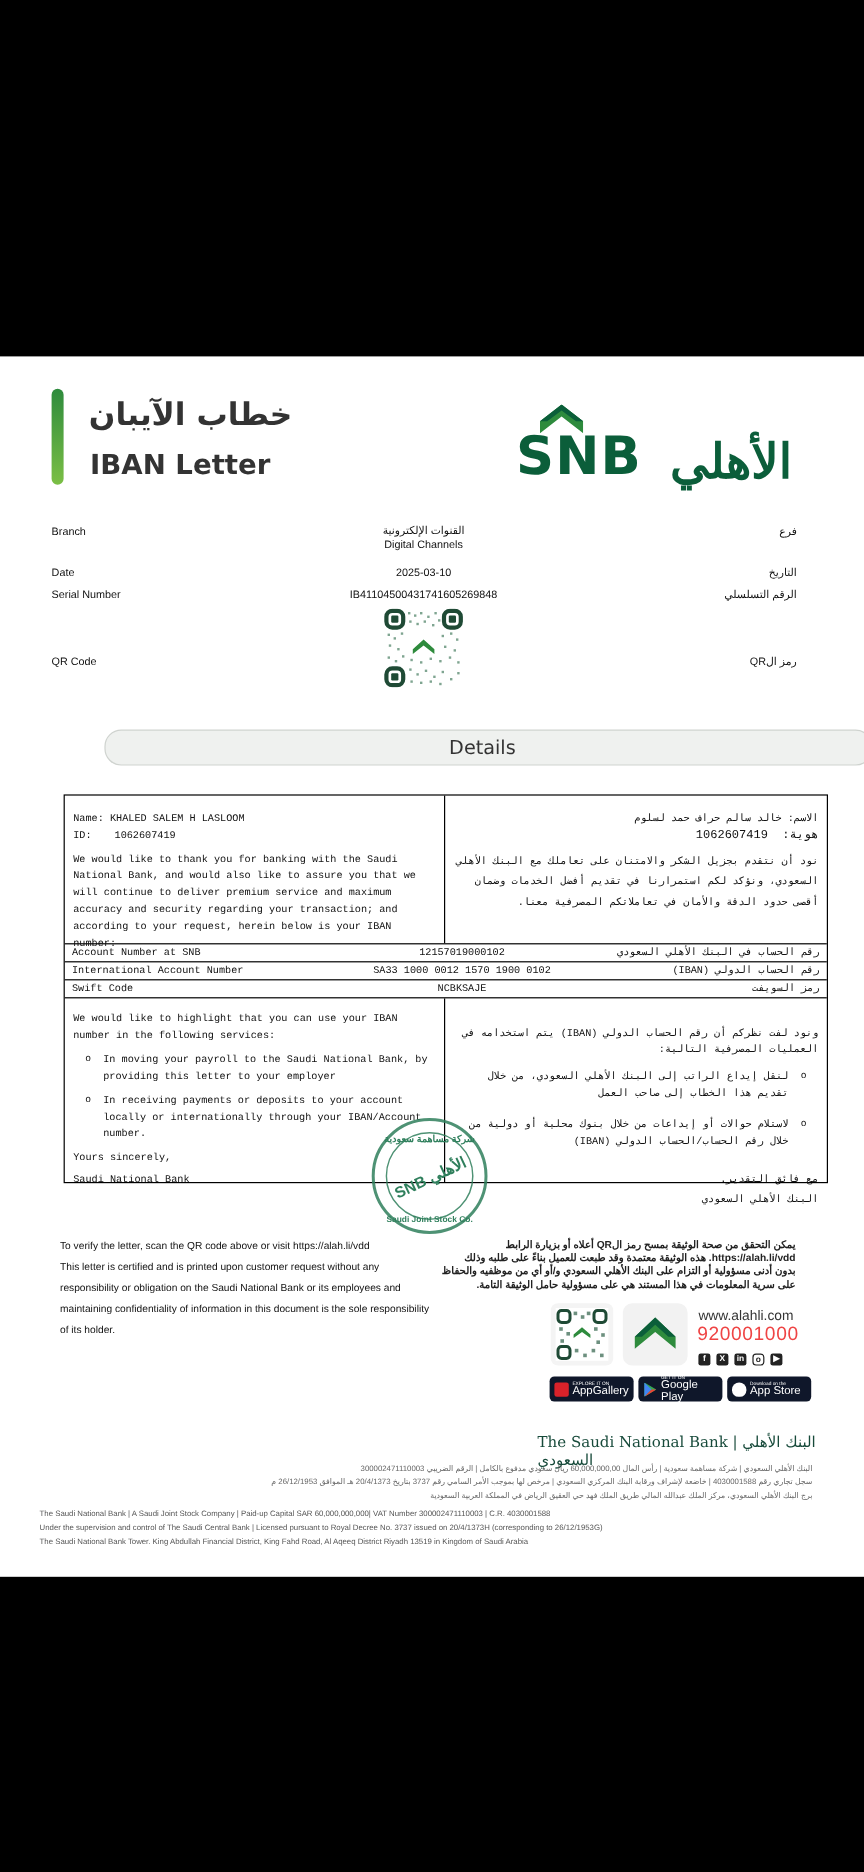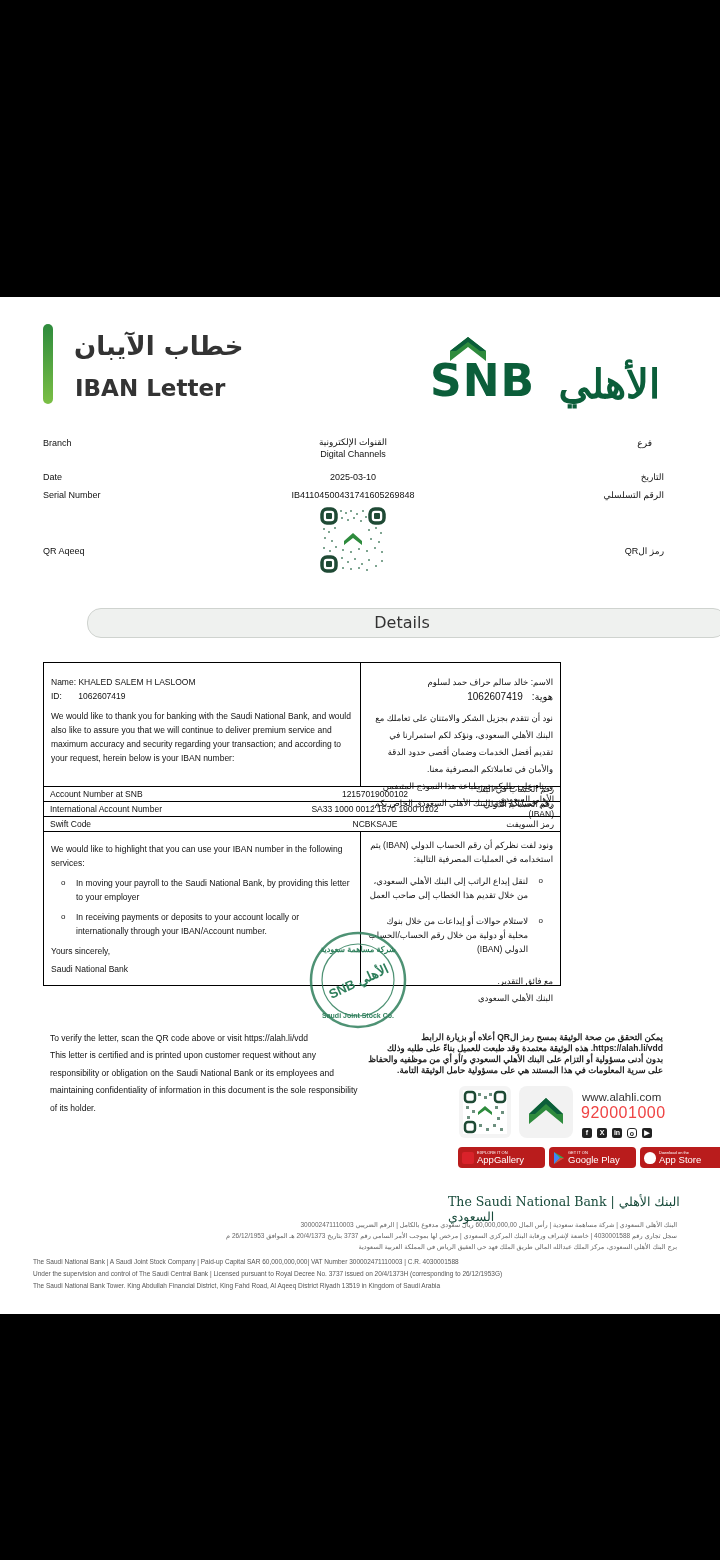--- a/index.html
+++ b/index.html
@@ -24,21 +24,21 @@
   .val { font-size: 9px; color: #111; text-align: center; width: 200px; }
 
   
   .qr { left: 320px; top: 210px; width: 66px; height: 66px; }
 
   
   .details-bar { left: 87px; top: 311px; width: 640px; height: 30px; border: 1px solid #cfd3cf; border-radius: 14px;
     background: #eff1ef; text-align: center; font-size: 16px; line-height: 28px; color: #333; font-family: "DejaVu Sans", sans-serif; padding-right: 10px; }
 
   
-  .tbl { left: 43px; top: 365px; width: 518px; border: 1px solid #000; }
+  .tbl { left: 53px; top: 365px; width: 637px; border: 1px solid #000; font-family: Liberation Mono, monospace; }
   .tcell { font-size: 8.5px; line-height: 1.65; }
   .row { display: flex; border-bottom: 1px solid #000; }
   .row:last-child { border-bottom: none; }
   .col-l { width: 317px; border-right: 1px solid #000; padding: 6px 7px; }
   .col-r { flex: 1; padding: 6px 7px; direction: rtl; text-align: right; }
   .row3 { display: flex; align-items: center; height: 15px; border-bottom: 1px solid #000; font-size: 8.5px; padding: 0 6px; }
   .row3 .a { width: 240px; }
   .row3 .b { width: 170px; text-align: center; }
   .row3 .c { flex: 1; text-align: right; direction: rtl; }
   ul.en { list-style: none; margin: 6px 0 6px 10px; }
@@ -55,21 +55,21 @@
   .verify-ar { left: 368px; top: 735px; width: 295px; font-size: 8.5px; line-height: 1.3; direction: rtl; text-align: right; font-weight: bold; color: #222; }
 
   
   .app-qr { left: 459px; top: 789px; width: 52px; height: 52px; border-radius: 6px; background: #f4f4f4; }
   .app-icon { left: 519px; top: 789px; width: 54px; height: 52px; border-radius: 8px; background: #f2f2f2; }
   .web { left: 582px; top: 794px; font-size: 11.5px; color: #333; }
   .phone { left: 581px; top: 807px; font-size: 16px; color: #ef4444; letter-spacing: 0.5px; }
   .social { left: 582px; top: 831px; display: flex; gap: 5px; }
   .social span { width: 10px; height: 10px; background: #222; border-radius: 2px; color: #fff; font-size: 7px; line-height: 10px; text-align: center; font-weight: bold; }
   .stores { left: 458px; top: 850px; display: flex; gap: 4px; }
-  .store { width: 87px; height: 21px; background: #b91c1c; border-radius: 4px; color: #fff; display: flex; align-items: center; padding-left: 4px; gap: 3px; }
+  .store { width: 70px; height: 21px; background: #0f172a; border-radius: 4px; color: #fff; display: flex; align-items: center; padding-left: 4px; gap: 3px; }
   .store .ic { width: 12px; height: 12px; border-radius: 2px; }
   .store .txt { display: flex; flex-direction: column; line-height: 1; }
   .store .sm { font-size: 4px; }
   .store .lg { font-size: 9.5px; }
 
   
   .snb-name { left: 448px; top: 897px; font-size: 12.5px; color: #174a3a; font-family: "DejaVu Serif", serif; }
   .foot-ar { left: 140px; top: 922px; width: 537px; font-size: 6.5px; line-height: 1.7; color: #666; direction: rtl; text-align: right; }
   .foot-en { left: 33px; top: 959px; width: 650px; font-size: 6.5px; line-height: 1.85; color: #555; }
 </style>
@@ -87,21 +87,21 @@
       <polygon points="18,0 36,14 36,24 18,10 0,24 0,14" fill="#2e8b3d"></polygon>
       <polygon points="18,0 36,14 30,14 18,5 6,14 0,14" fill="#0b5e3a"></polygon>
     </svg>
     <span class="logo-snb">SNB</span>
     <span class="logo-ar">الأهلي</span>
   </div>
 
   <div class="abs lbl" style="left:43px;top:141px;text-align:center;">Branch</div>
   <div class="abs val" style="left:253px;top:140px;text-align:center;">القنوات الإلكترونية</div>
   <div class="abs val" style="left:253px;top:152px;">Digital Channels</div>
-  <div class="abs lbl rtl" style="right:68px;top:141px;">فرع</div>
+  <div class="abs lbl rtl" style="right:56px;top:141px;">فرع</div>
 
   <div class="abs lbl" style="left:43px;top:175px;">Date</div>
   <div class="abs val" style="left:253px;top:175px;">2025-03-10</div>
   <div class="abs lbl rtl" style="right:56px;top:175px;">التاريخ</div>
 
   <div class="abs lbl" style="left:43px;top:193px;">Serial Number</div>
   <div class="abs val" style="left:253px;top:193px;">IB411045004317416052​69848</div>
   <div class="abs lbl rtl" style="right:56px;top:193px;">الرقم التسلسلي</div>
 
   <svg class="abs qr" viewBox="0 0 66 66">
@@ -153,21 +153,21 @@
         <rect x="55" y="58" width="2" height="2"></rect>
         <rect x="61" y="53" width="2" height="2"></rect>
       <rect x="22" y="60" width="2" height="2"></rect>
         <rect x="30" y="61" width="2" height="2"></rect>
         <rect x="38" y="60" width="2" height="2"></rect>
         <rect x="46" y="62" width="2" height="2"></rect>
     </g>
     <polygon points="33,26 42,34 42,38 33,31 24,38 24,34" fill="#2e8b3d"></polygon>
   </svg>
 
-  <div class="abs lbl" style="left:43px;top:249px;">QR Aqeeq</div>
+  <div class="abs lbl" style="left:43px;top:249px;">QR Code</div>
   <div class="abs lbl rtl" style="right:56px;top:249px;">رمز الQR</div>
 
   <div class="abs details-bar">Details</div>
 
   <div class="abs tbl">
     <div class="row" style="height:124px;">
       <div class="col-l tcell">
         <div style="margin-top:6px;">Name: KHALED SALEM H LASLOOM</div>
         <div>
           <span>ID:</span>
@@ -175,21 +175,20 @@
         </div>
         <div style="margin-top:6px;">We would like to thank you for banking with the Saudi National Bank, and would also like to assure you that we will continue to deliver premium service and maximum accuracy and security regarding your transaction; and according to your request, herein below is your IBAN number:</div>
       </div>
       <div class="col-r tcell">
         <div style="margin-top:6px;">الاسم: خالد سالم حراف حمد لسلوم</div>
         <div style="font-size:10px;">
           <span>هوية:</span>
           <span style="margin-right:6px;">1062607419</span>
         </div>
         <div style="margin-top:4px;line-height:2;">نود أن نتقدم بجزيل الشكر والامتنان على تعاملك مع البنك الأهلي السعودي، ونؤكد لكم استمرارنا في تقديم أفضل الخدمات وضمان أقصى حدود الدقة والأمان في تعاملاتكم المصرفية معنا.</div>
-        <div style="line-height:2;">و بناء على طلبكم تم طباعة هذا النموذج المتضمن رقم حسابكم لدى البنك الأهلي السعودي الخاص بكم:</div>
       </div>
     </div>
 
     <div class="row3" style="border-top:0;">
       <span class="a">Account Number at SNB</span>
       <span class="b">12157019000102</span>
       <span class="c">رقم الحساب في البنك الأهلي السعودي</span>
     </div>
     <div class="row3">
       <span class="a">International Account Number</span>
@@ -206,21 +205,21 @@
       <div class="col-l tcell">
         <div style="margin-top:4px;">We would like to highlight that you can use your IBAN number in the following services:</div>
         <ul class="en">
           <li>In moving your payroll to the Saudi National Bank, by providing this letter to your employer</li>
           <li>In receiving payments or deposits to your account locally or internationally through your IBAN/Account number.</li>
         </ul>
         <div>Yours sincerely,</div>
         <div style="margin-top:4px;">Saudi National Bank</div>
       </div>
       <div class="col-r tcell">
-        <div style="margin-top:0;">ونود لفت نظركم أن رقم الحساب الدولي (IBAN) يتم استخدامه في العمليات المصرفية التالية:</div>
+        <div style="margin-top:16px;">ونود لفت نظركم أن رقم الحساب الدولي (IBAN) يتم استخدامه في العمليات المصرفية التالية:</div>
         <ul class="ar">
           <li>لنقل إيداع الراتب إلى البنك الأهلي السعودي، من خلال تقديم هذا الخطاب إلى صاحب العمل</li>
           <li>لاستلام حوالات أو إيداعات من خلال بنوك محلية أو دولية من خلال رقم الحساب/الحساب الدولي (IBAN)</li>
         </ul>
         <div style="margin-top:18px;">مع فائق التقدير.</div>
         <div style="margin-top:3px;">البنك الأهلي السعودي</div>
       </div>
     </div>
   </div>
 

